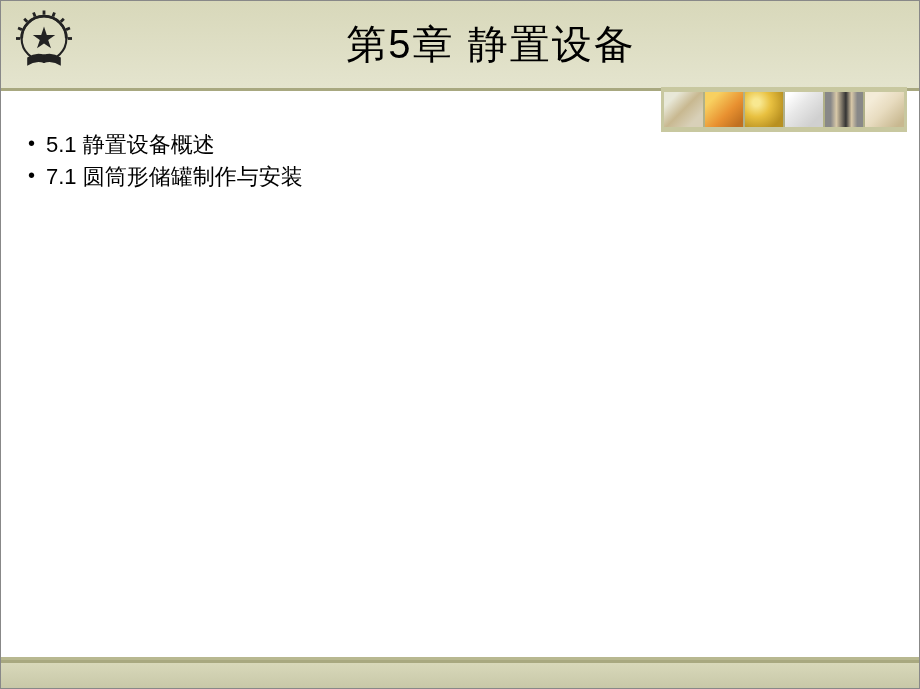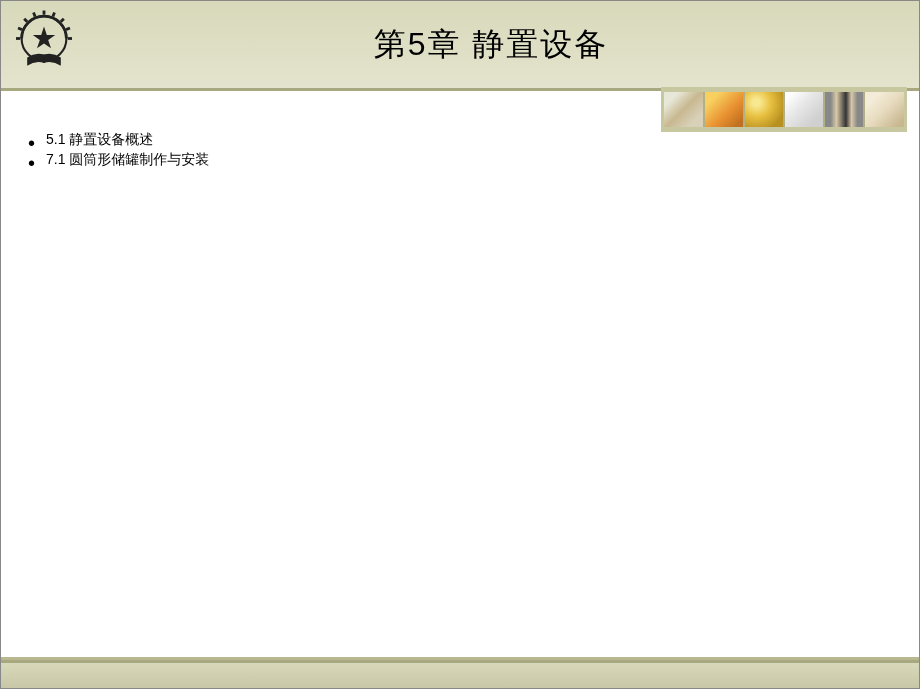--- a/index.html
+++ b/index.html
@@ -34,21 +34,21 @@
     .logo {
       position: absolute;
       left: 8px;
       top: 6px;
       width: 70px;
       height: 70px;
     }
     .title {
       flex: 1;
       text-align: center;
-      font-size: 32px;
+      font-size: 40px;
       font-weight: normal;
       color: #000;
       letter-spacing: 2px;
       padding-left: 62px;
     }
     .thumb-strip {
       position: absolute;
       right: 12px;
       top: 86px;
       display: flex;
@@ -77,21 +77,21 @@
       flex: 1;
       padding: 30px 25px 20px 25px;
       background: #fff;
       position: relative;
     }
     .bullet-list {
       list-style: none;
       margin-top: 8px;
     }
     .bullet-item {
-      font-size: 14px;
+      font-size: 22px;
       color: #000;
       line-height: 1.45;
       padding-left: 20px;
       position: relative;
     }
     .bullet-item::before {
       content: "•";
       position: absolute;
       left: 2px;
       top: 0;

